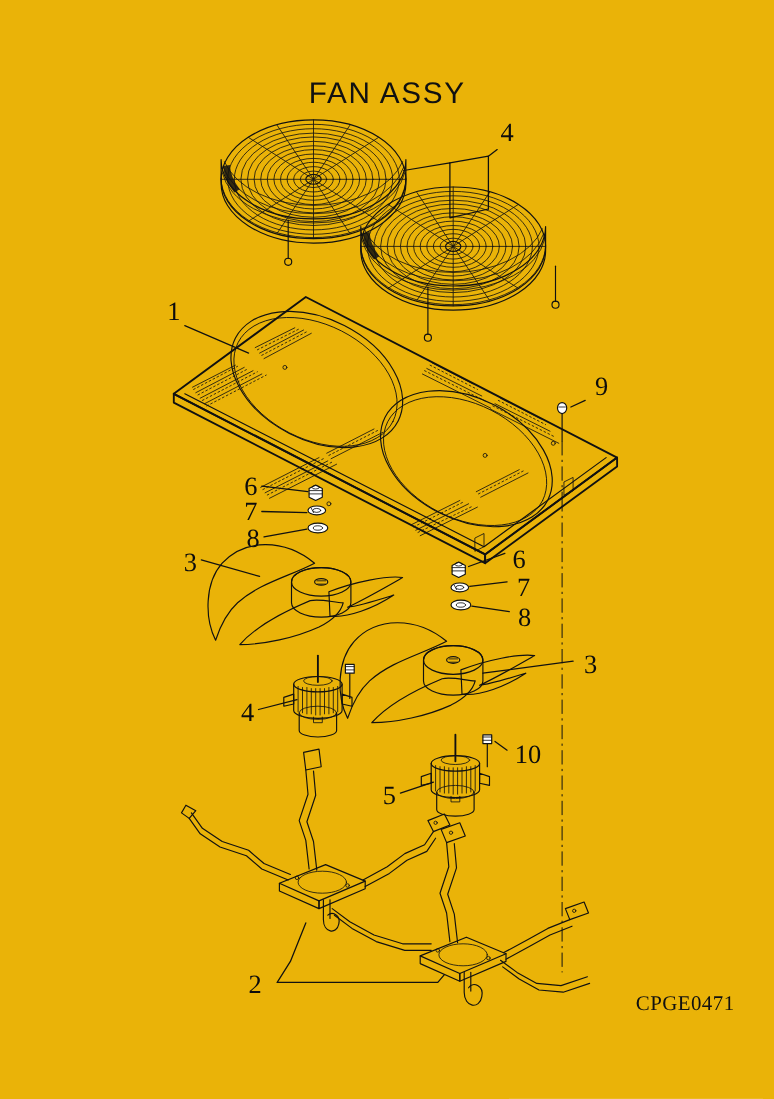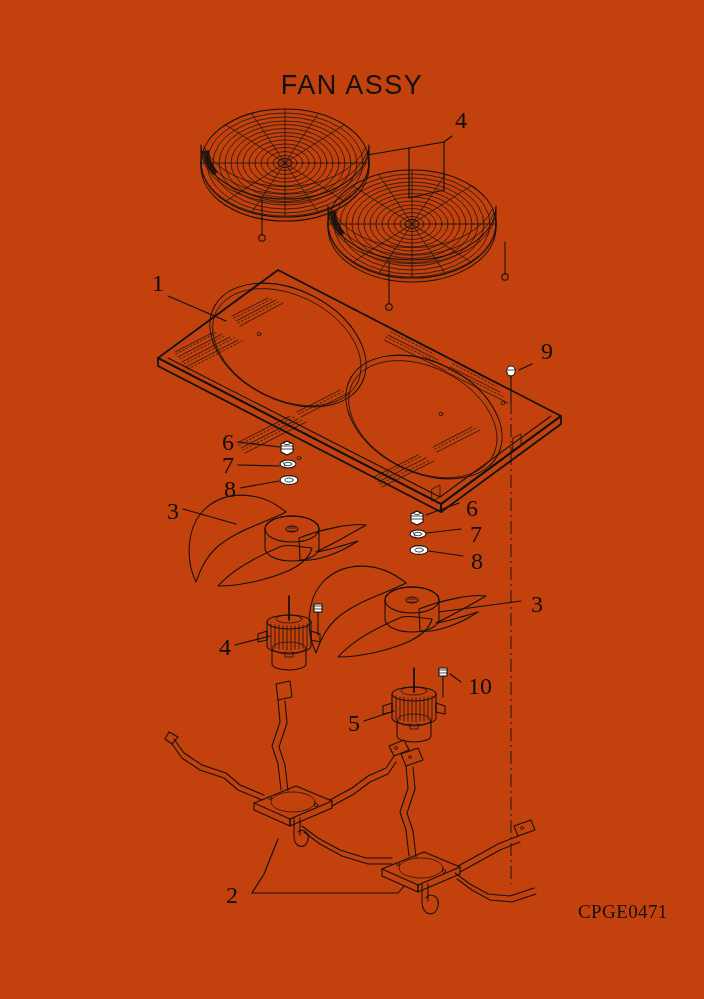--- a/index.html
+++ b/index.html
@@ -8,21 +8,21 @@
     padding: 0;
     background: #ffffff;
   }
   body {
     font-family: "Liberation Sans", sans-serif;
   }
   #sheet {
     position: relative;
     width: 704px;
     height: 999px;
-    background: #c2410c;
+    background: #eab308;
     overflow: hidden;
   }
   #sheet svg {
     position: absolute;
     top: 0;
     left: 0;
   }
   .ttl {
     font-family: "Liberation Sans", sans-serif;
     font-size: 27px;

